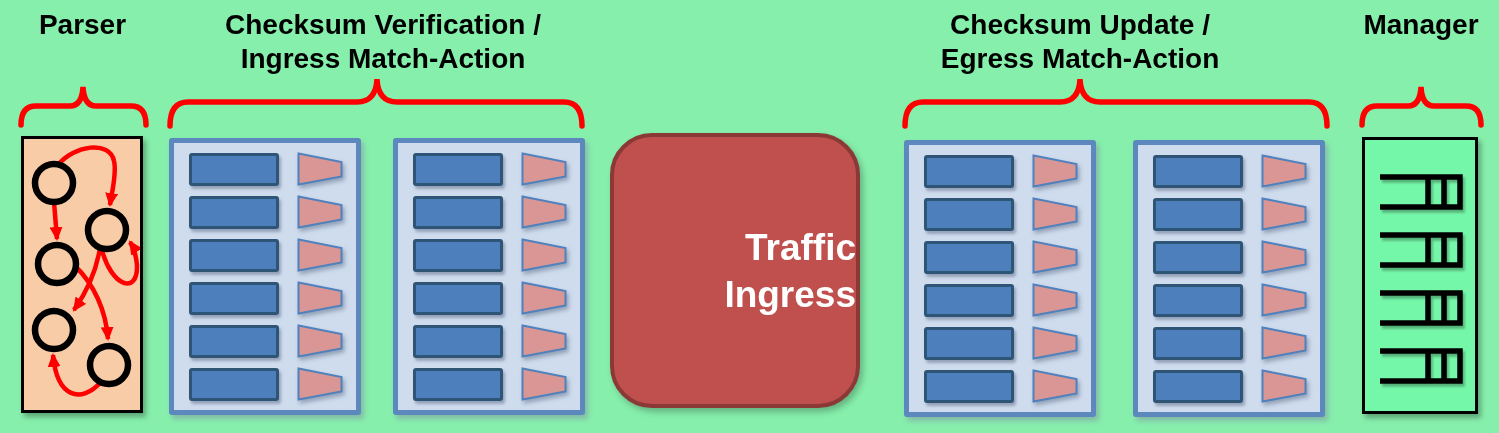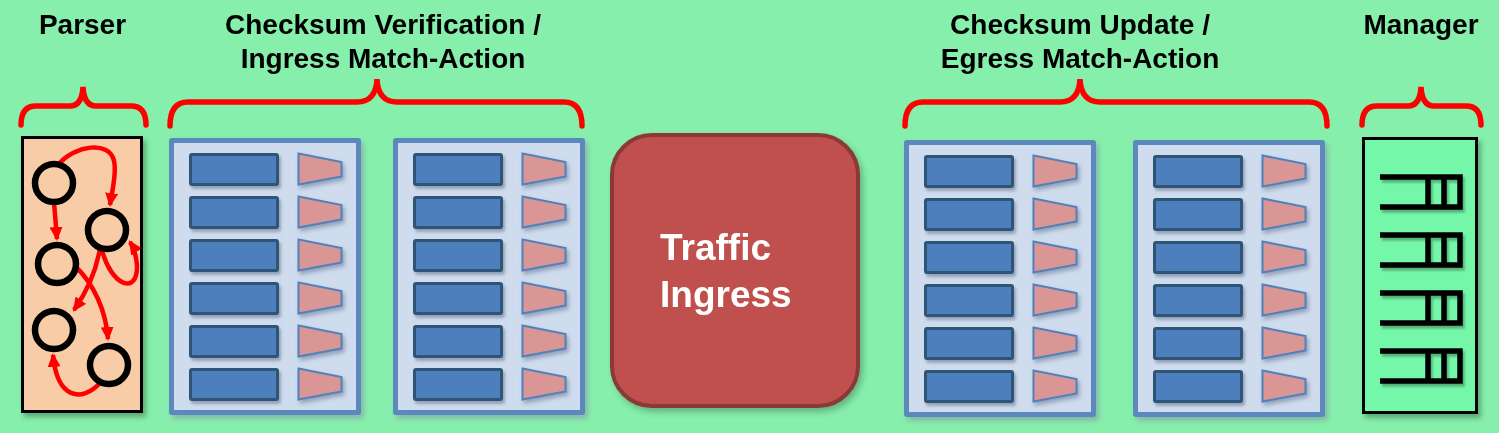--- a/index.html
+++ b/index.html
@@ -46,21 +46,21 @@
     width:90px;height:33px;box-sizing:border-box;background:var(--table-fill);
     border:3px solid var(--table-border);border-radius:3px;
     box-shadow:2px 3px 3px rgba(100,115,140,.55);
   }
   .action{filter:drop-shadow(2px 3px 2px rgba(105,120,145,.6));}
   .action polygon{fill:var(--action-fill);stroke:var(--action-border);stroke-width:2;}
   #traffic-manager{
     left:610px;top:133px;width:250px;height:275px;border-radius:42px;
     background:var(--traffic-manager-fill);border:4px solid var(--traffic-manager-border);
     box-shadow:3px 4px 6px rgba(0,0,0,.25);
-    display:flex;flex-direction:column;align-items:flex-start;justify-content:center;
+    display:flex;flex-direction:column;align-items:flex-end;justify-content:center;
     color:var(--text-white);font-weight:bold;font-size:37px;line-height:47px;text-align:center;padding-left:46px;
   }
   #deparser-box{
     left:1362px;top:137px;width:116px;height:277px;background:var(--deparser-fill);
     border:3px solid #000;box-shadow:3px 4px 5px rgba(0,0,0,.30);
   }
   #deparser-box svg{display:block;filter:drop-shadow(2px 3px 1px rgba(0,0,0,.28));}
   #deparser-box path{fill:none;stroke:#000;stroke-width:5.5;}
 </style>
 </head>

